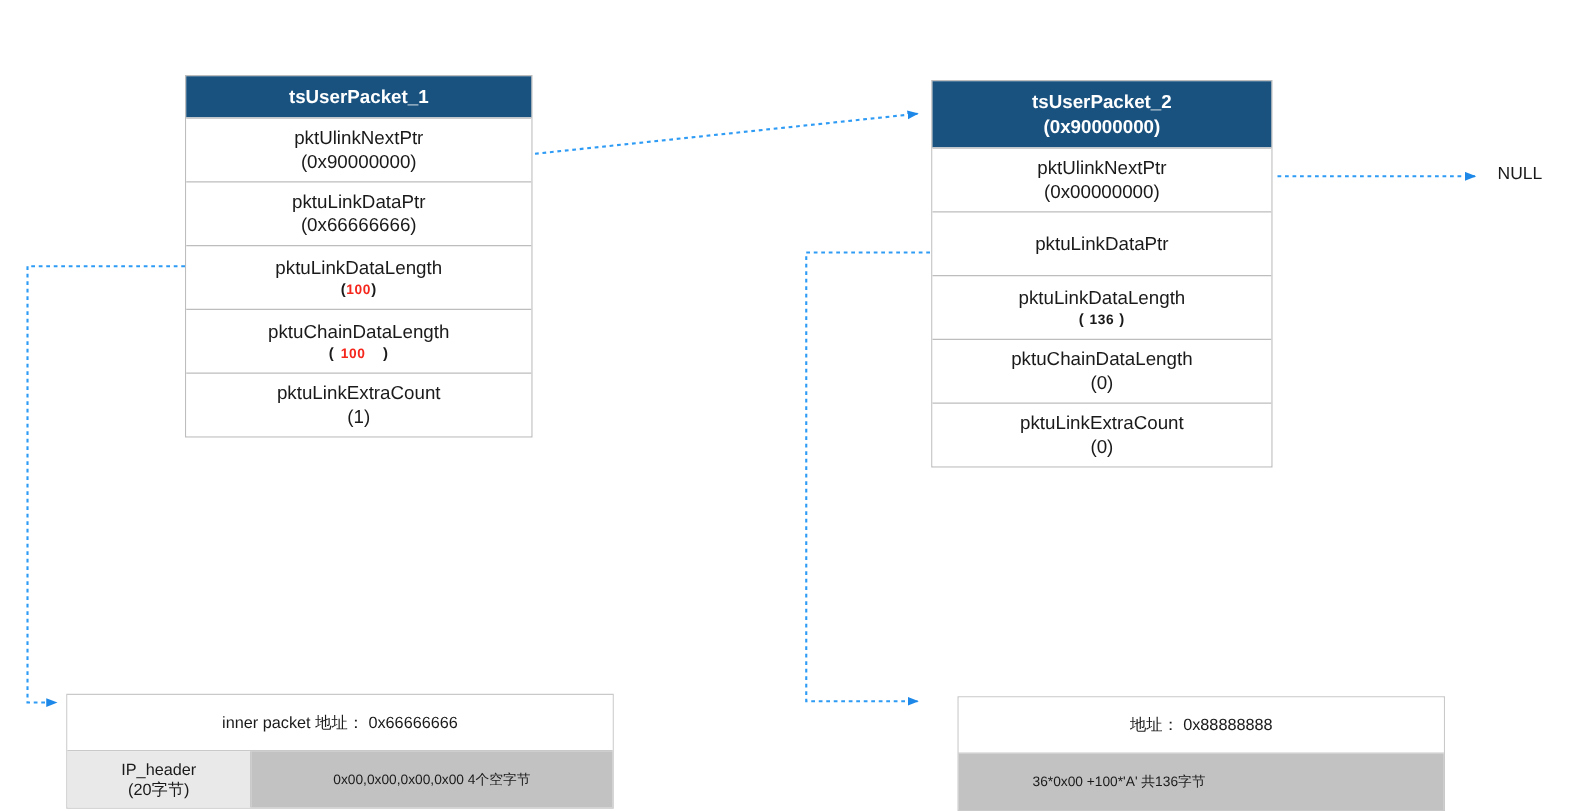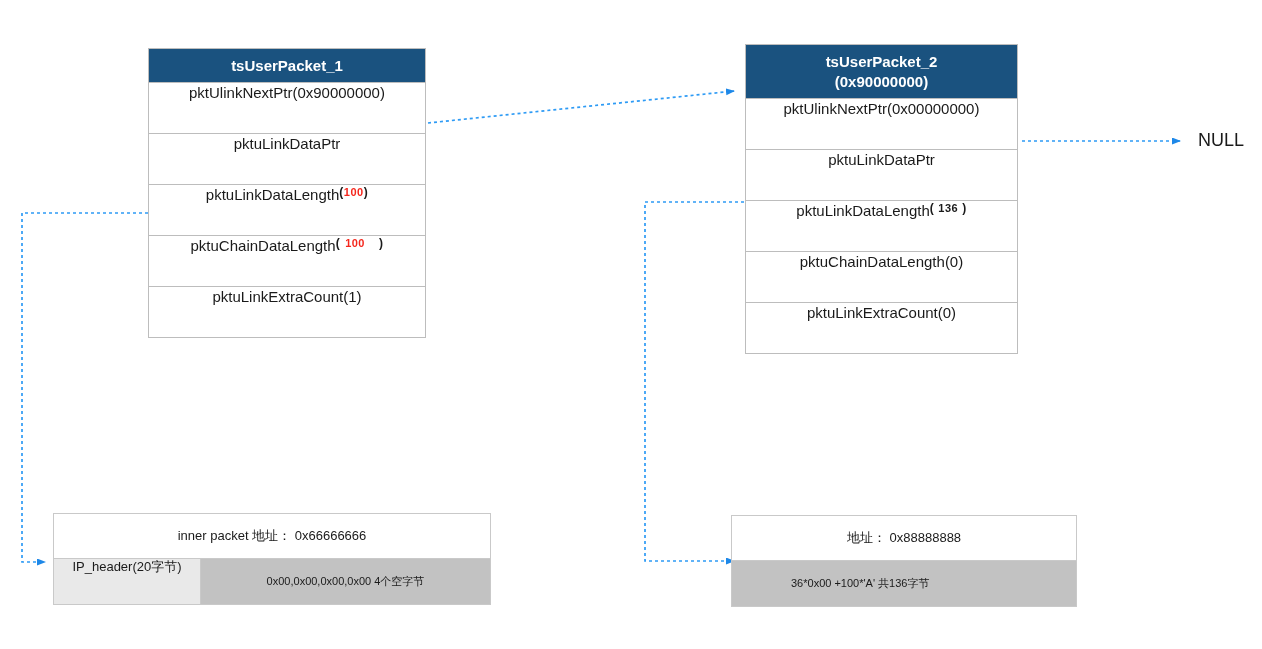--- a/index.html
+++ b/index.html
@@ -3,61 +3,61 @@
 <meta charset="utf-8">
 <style>
   * { margin:0; padding:0; box-sizing:border-box; }
   html,body { background:#ffffff; }
   body { font-family:"Liberation Sans","DejaVu Sans",sans-serif; color:var(--text,#1a1a1a); }
 
   #canvas { position:relative; width:1262px; height:649px; background:#ffffff; overflow:hidden; }
 
   
   .struct { position:absolute; border:1px solid var(--table_border,#bdbdbd); background:#fff; }
-  #packet1 { left:148px; top:48px; width:278px; }
-  #packet2 { left:745px; top:44px; width:273px; }
+  #packet1 { left:148px; top:60px; width:278px; }
+  #packet2 { left:745px; top:64px; width:273px; }
 
   .struct-header {
     background:var(--header_bg,#1a527f); color:var(--header_text,#ffffff);
     font-weight:bold; font-size:15px; line-height:20px; text-align:center;
     padding:7px 0 6px 0;
   }
   .struct-row {
     height:51px; border-top:1px solid var(--table_border,#bdbdbd);
-    display:flex; justify-content:center;
+    display:flex; flex-direction:column; justify-content:center;
     text-align:center; font-size:15px; line-height:19px; background:#fff;
   }
   .num-line { font-size:11px; font-weight:bold; line-height:15px; letter-spacing:0.5px; }
   .num-line .paren { font-size:12px; font-weight:bold; }
   .num.red { color:var(--red_value,#f5271d); }
   .num.dark { color:var(--text,#1a1a1a); }
   .sp1 .num { margin:0 14px 0 5px; }
   .sp2 .num { margin:0 4px;text-align:right; }
 
   
   #arrows { position:absolute; left:0; top:0; width:1262px; height:649px; pointer-events:none; }
   #arrows .dotted { fill:none; stroke:var(--arrow,#2e9bf5); stroke-width:1.7; stroke-dasharray:3 3; }
   #arrows .head { fill:var(--arrowhead,#1e88e8); }
 
-  .null-label { position:absolute; left:1198px; top:130px; font-size:18px; color:var(--text,#1a1a1a); }
+  .null-label { position:absolute; left:1198px; top:130px; font-size:14px; color:var(--text,#1a1a1a); }
 
   
-  .membox { position:absolute; border:1px solid var(--box_border,#c9c9c9); background:#fff; }
+  .membox { position:absolute; border:1px solid var(--box_border,#c9c9c9); background:#fff;margin-top:42px; }
   #membox1 { left:53px; top:513px; width:438px; }
-  #membox2 { left:731px; top:515px; width:346px; }
+  #membox2 { left:766px; top:515px; width:390px; }
   .membox-title {
     height:44px; display:flex; align-items:center; justify-content:center;
     font-size:13px; background:#ffffff;
   }
   .membox-datarow { display:flex; border-top:1px solid var(--box_border,#c9c9c9); }
   #membox1 .membox-datarow { height:46px; }
   #membox2 .membox-datarow { height:46px; }
   .cell-light {
     width:147px; background:var(--cell_light,#e9e9e9);
-    display:flex; flex-direction:row; justify-content:center; text-align:center;
+    display:flex; flex-direction:column; justify-content:center; text-align:center;
     font-size:13px; line-height:16px; border-right:1px solid var(--box_border,#c9c9c9);
   }
   .cell-dark {
     flex:1; background:var(--cell_dark,#c2c2c2);
     display:flex; align-items:center; justify-content:center; font-size:11px;text-align:center;
   }
   .cell-dark.left-align { justify-content:flex-start; padding-left:59px; }
 </style>
 </head>
 <body>
@@ -79,20 +79,21 @@
   <div class="struct" id="packet1">
     <div class="struct-header">
       <div>tsUserPacket_1</div>
     </div>
     <div class="struct-row">
       <div>pktUlinkNextPtr</div>
       <div>(0x90000000)</div>
     </div>
     <div class="struct-row">
       <div>pktuLinkDataPtr</div>
+      <div>(0x66666666)</div>
     </div>
     <div class="struct-row">
       <div>pktuLinkDataLength</div>
       <div class="num-line"><span class="paren">(</span><span class="num red">100</span><span class="paren">)</span></div>
     </div>
     <div class="struct-row">
       <div>pktuChainDataLength</div>
       <div class="num-line sp1"><span class="paren">(</span><span class="num red">100</span><span class="paren">)</span></div>
     </div>
     <div class="struct-row">

